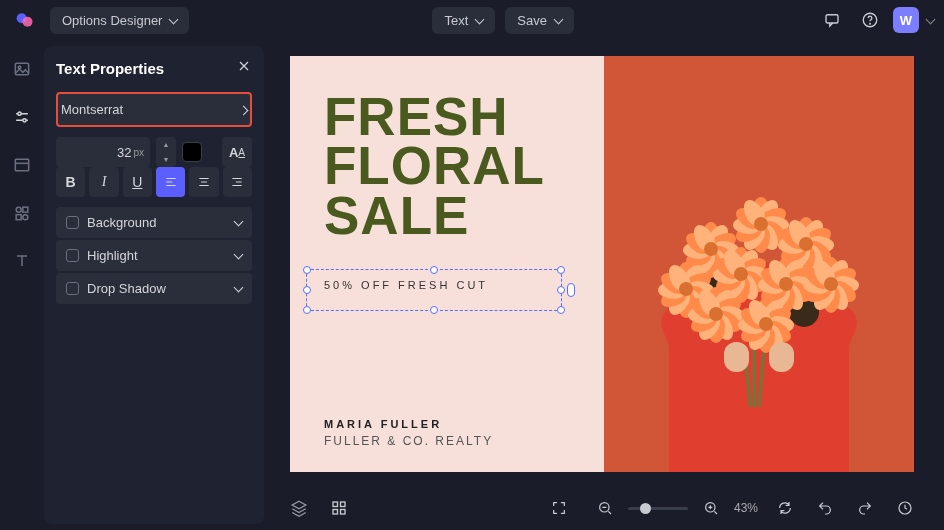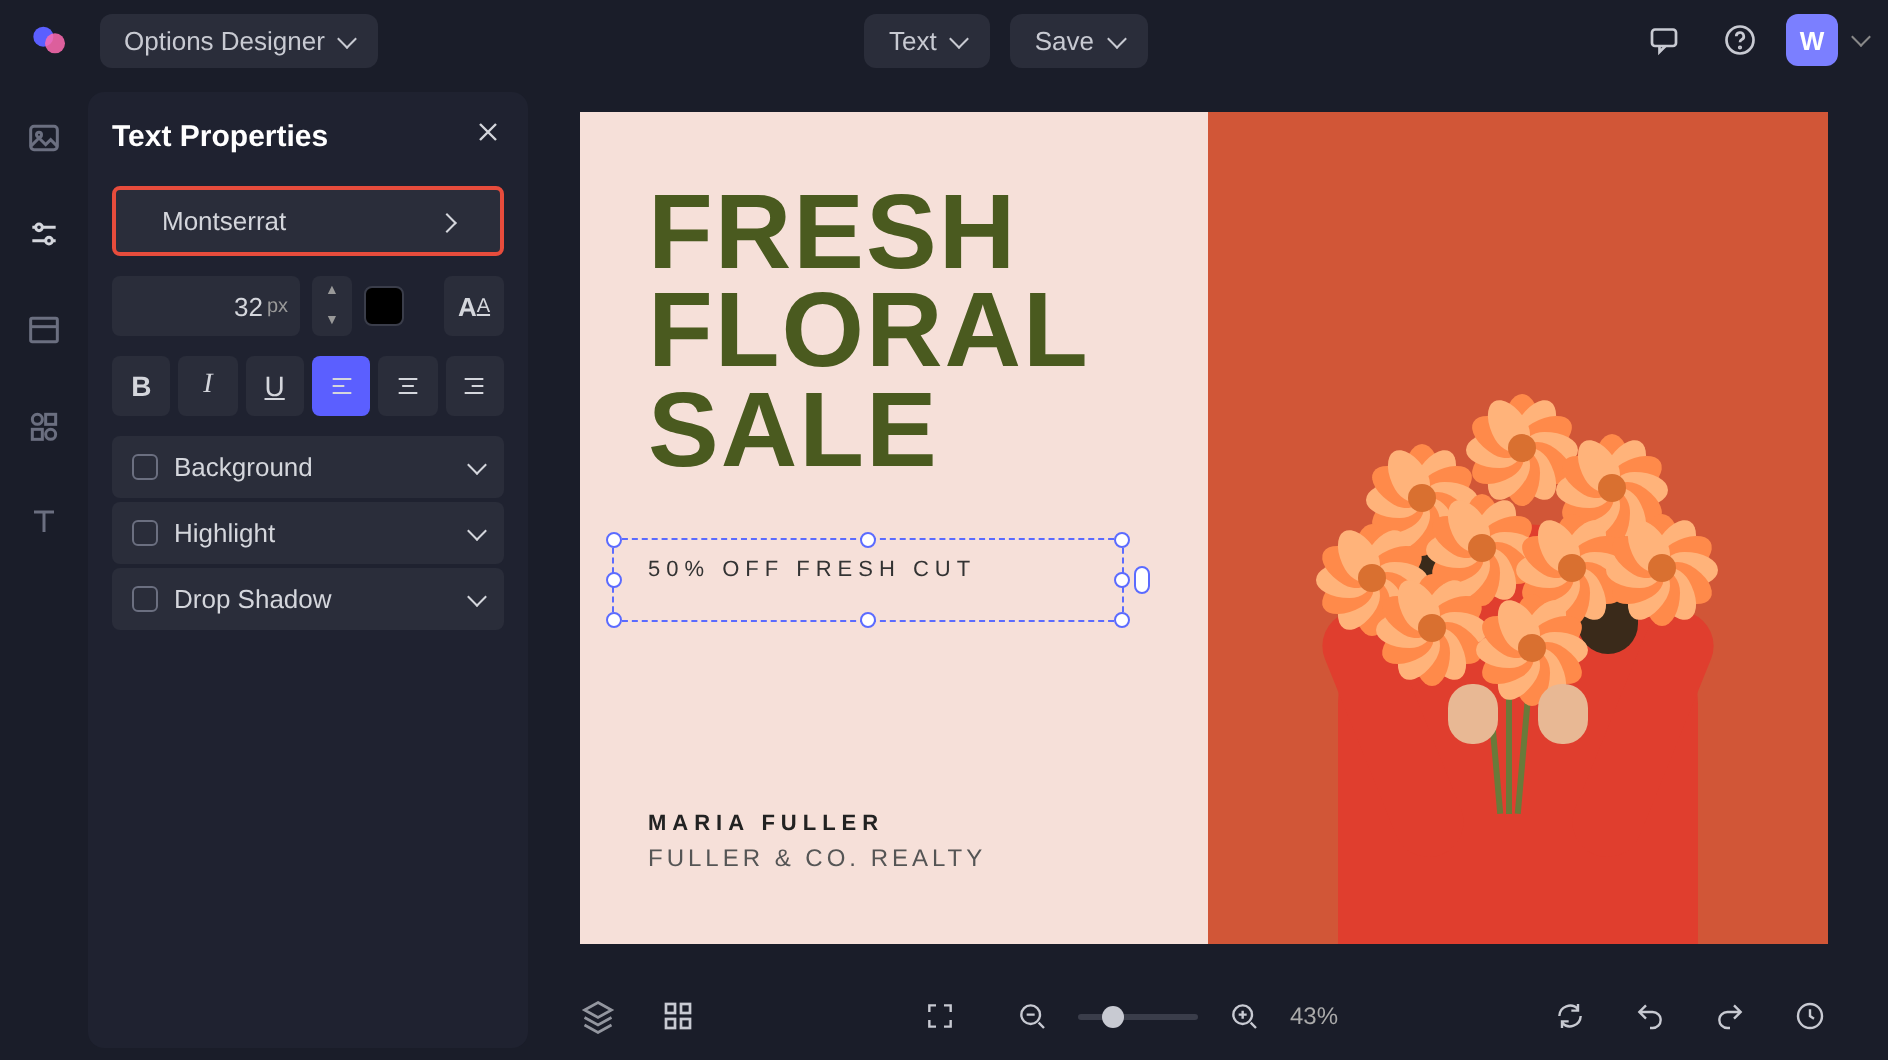--- a/index.html
+++ b/index.html
@@ -12,22 +12,22 @@
 .topbar-right{display:flex;align-items:center;gap:8px}
 .icon-btn{width:30px;height:30px;display:flex;align-items:center;justify-content:center;border-radius:6px;cursor:pointer;color:#c8cad2}
 .avatar{width:26px;height:26px;background:#7b7fff;border-radius:6px;display:flex;align-items:center;justify-content:center;color:#fff;font-size:13px;font-weight:600}
 .main{display:flex;height:490px}
 .vtoolbar{width:44px;display:flex;flex-direction:column;align-items:center;padding-top:18px;gap:26px;color:#6b6f80}
 .vtoolbar .vt{width:22px;height:22px;display:flex;align-items:center;justify-content:center;cursor:pointer}
 .vt.active{color:#d4d6dc}
 .panel{width:220px;background:#1f2230;border-radius:8px;margin:6px 0 6px 0;padding:12px;position:relative}
 .panel-head{display:flex;justify-content:space-between;align-items:center;margin-bottom:14px}
 .panel-title{font-size:15px;font-weight:600;color:#fff}
-.font-row{border:2px solid #e74c3c;border-radius:4px;background:#2a2d3a;padding:8px 23px;display:flex;justify-content:space-between;align-items:center;font-size:13px;margin-bottom:10px;cursor:pointer}
-.size-row{display:flex;gap:6px;margin-bottom:10px}
+.font-row{border:2px solid #e74c3c;border-radius:4px;background:#2a2d3a;padding:8px 3px;display:flex;justify-content:space-between;align-items:center;font-size:13px;margin-bottom:10px;cursor:pointer}
+.size-row{display:flex;gap:6px;margin-bottom:0}
 .size-input{background:#2a2d3a;border-radius:4px;display:flex;align-items:center;padding:0 6px;width:94px;height:30px;justify-content:flex-end;gap:2px}
 .size-num{font-size:13px;color:#d4d6dc}
 .size-unit{font-size:10px;color:#999}
 .stepper{background:#2a2d3a;border-radius:4px;width:20px;display:flex;flex-direction:column;height:30px}
 .stepper div{flex:1;display:flex;align-items:center;justify-content:center;cursor:pointer;font-size:7px;color:#999}
 .swatch{background:#000;border-radius:4px;width:20px;height:20px;border:1px solid #3a3d4a;margin:5px 2px 0 0}
 .aa{background:#2a2d3a;border-radius:4px;width:30px;height:30px;display:flex;align-items:center;justify-content:center;font-size:13px;cursor:pointer;margin-left:auto}
 .style-row{display:flex;gap:4px;margin-bottom:10px}
 .sbtn{background:#2a2d3a;border-radius:4px;width:30px;height:30px;display:flex;align-items:center;justify-content:center;cursor:pointer;font-size:14px}
 .sbtn.on{background:#5b5fff}
@@ -41,21 +41,21 @@
 .artboard{width:624px;height:416px;display:flex;background:#f6e0d9;margin-top:6px}
 .art-left{width:314px;padding:36px 0 0 34px;position:relative}
 .headline{font-size:53px;font-weight:900;color:#4a5a1f;line-height:0.93;letter-spacing:1px}
 .sel-box{position:absolute;left:16px;top:213px;width:256px;height:42px;border:1.5px dashed #5b6bff}
 .handle{position:absolute;width:8px;height:8px;background:#fff;border:1.5px solid #5b6bff;border-radius:50%}
 .h-tl{left:-4px;top:-4px}.h-tr{right:-4px;top:-4px}.h-bl{left:-4px;bottom:-4px}.h-br{right:-4px;bottom:-4px}
 .h-tm{left:50%;top:-4px;margin-left:-4px}.h-bm{left:50%;bottom:-4px;margin-left:-4px}
 .h-ml{left:-4px;top:50%;margin-top:-4px}.h-mr{right:-4px;top:50%;margin-top:-4px}
 .rot{position:absolute;right:-14px;top:50%;margin-top:-7px;width:8px;height:14px;border:1.5px solid #5b6bff;border-radius:4px;background:#fff}
 .sub{position:absolute;left:34px;top:222px;font-size:11px;letter-spacing:3px;color:#333;line-height:1.4}
-.footer-txt{position:absolute;left:34px;bottom:36px}
+.footer-txt{position:absolute;left:34px;bottom:24px}
 .ft-name{font-size:11px;font-weight:900;letter-spacing:3px;color:#222;margin-bottom:4px}
 .ft-co{font-size:12px;letter-spacing:2px;color:#555}
 .art-right{flex:1;background:#d15637;position:relative;overflow:hidden}
 .person{position:absolute;bottom:0;left:50%;transform:translateX(-50%);width:180px;height:300px}
 .body{position:absolute;bottom:0;width:180px;height:210px;background:#e03e2e;border-radius:90px 90px 0 0}
 .arm-l{position:absolute;bottom:40px;left:10px;width:35px;height:130px;background:#e03e2e;border-radius:20px;transform:rotate(-22deg)}
 .arm-r{position:absolute;bottom:40px;right:10px;width:35px;height:130px;background:#e03e2e;border-radius:20px;transform:rotate(22deg)}
 .hand-l{position:absolute;bottom:100px;left:55px;width:25px;height:30px;background:#e8b894;border-radius:12px;z-index:3}
 .hand-r{position:absolute;bottom:100px;right:55px;width:25px;height:30px;background:#e8b894;border-radius:12px;z-index:3}
 .bouquet{position:absolute;top:20px;left:50%;transform:translateX(-50%);width:200px;height:170px;z-index:2}
@@ -63,21 +63,21 @@
 .petal{position:absolute;width:18px;height:28px;background:#ff9a5a;border-radius:50% 50% 50% 50%/60% 60% 40% 40%;left:18px;top:0;transform-origin:50% 100%}
 .flower .c{position:absolute;width:14px;height:14px;background:#d97030;border-radius:50%;left:20px;top:20px}
 .f1{left:75px;top:5px}.f2{left:25px;top:30px}.f3{left:120px;top:25px}.f4{left:55px;top:55px}.f5{left:100px;top:65px}.f6{left:0px;top:70px}.f7{left:145px;top:65px}.f8{left:30px;top:95px}.f9{left:80px;top:105px}
 .stems{position:absolute;top:155px;left:82px;width:30px;height:60px}
 .stem{position:absolute;width:3px;height:60px;background:#6a7a3a;top:0}
 .stem:nth-child(1){left:5px;transform:rotate(-5deg)}.stem:nth-child(2){left:12px}.stem:nth-child(3){left:19px;transform:rotate(5deg)}
 .hair{position:absolute;top:85px;left:30px;width:30px;height:70px;background:#3a2a1a;border-radius:0 0 15px 15px;z-index:1}
 .hair2{position:absolute;top:85px;right:30px;width:30px;height:70px;background:#3a2a1a;border-radius:0 0 15px 15px;z-index:1}
 .bottombar{height:44px;display:flex;align-items:center;padding:0 10px;gap:12px;color:#aaa}
 .bb-left{display:flex;gap:10px}
-.bb-center{flex:1;display:flex;justify-content:center;gap:16px;align-items:center}
+.bb-center{flex:1;display:flex;justify-content:flex-end;gap:16px;align-items:center}
 .bb-right{display:flex;gap:10px;align-items:center}
 .zoom-bar{display:flex;align-items:center;gap:8px}
 .slider{width:60px;height:3px;background:#3a3d4a;border-radius:2px;position:relative}
 .slider .knob{position:absolute;left:12px;top:-4px;width:11px;height:11px;background:#c8cad2;border-radius:50%}
 .zoom-pct{font-size:12px}
 svg{stroke:currentColor;fill:none;stroke-width:1.8}
 .chev::after{content:'';display:inline-block;width:6px;height:6px;border-right:1.5px solid currentColor;border-bottom:1.5px solid currentColor;transform:rotate(45deg);margin-bottom:2px}
 .chev-r::after{content:'';display:inline-block;width:6px;height:6px;border-right:1.5px solid currentColor;border-bottom:1.5px solid currentColor;transform:rotate(-45deg)}
 .ml-auto{margin-left:auto}
 </style>

